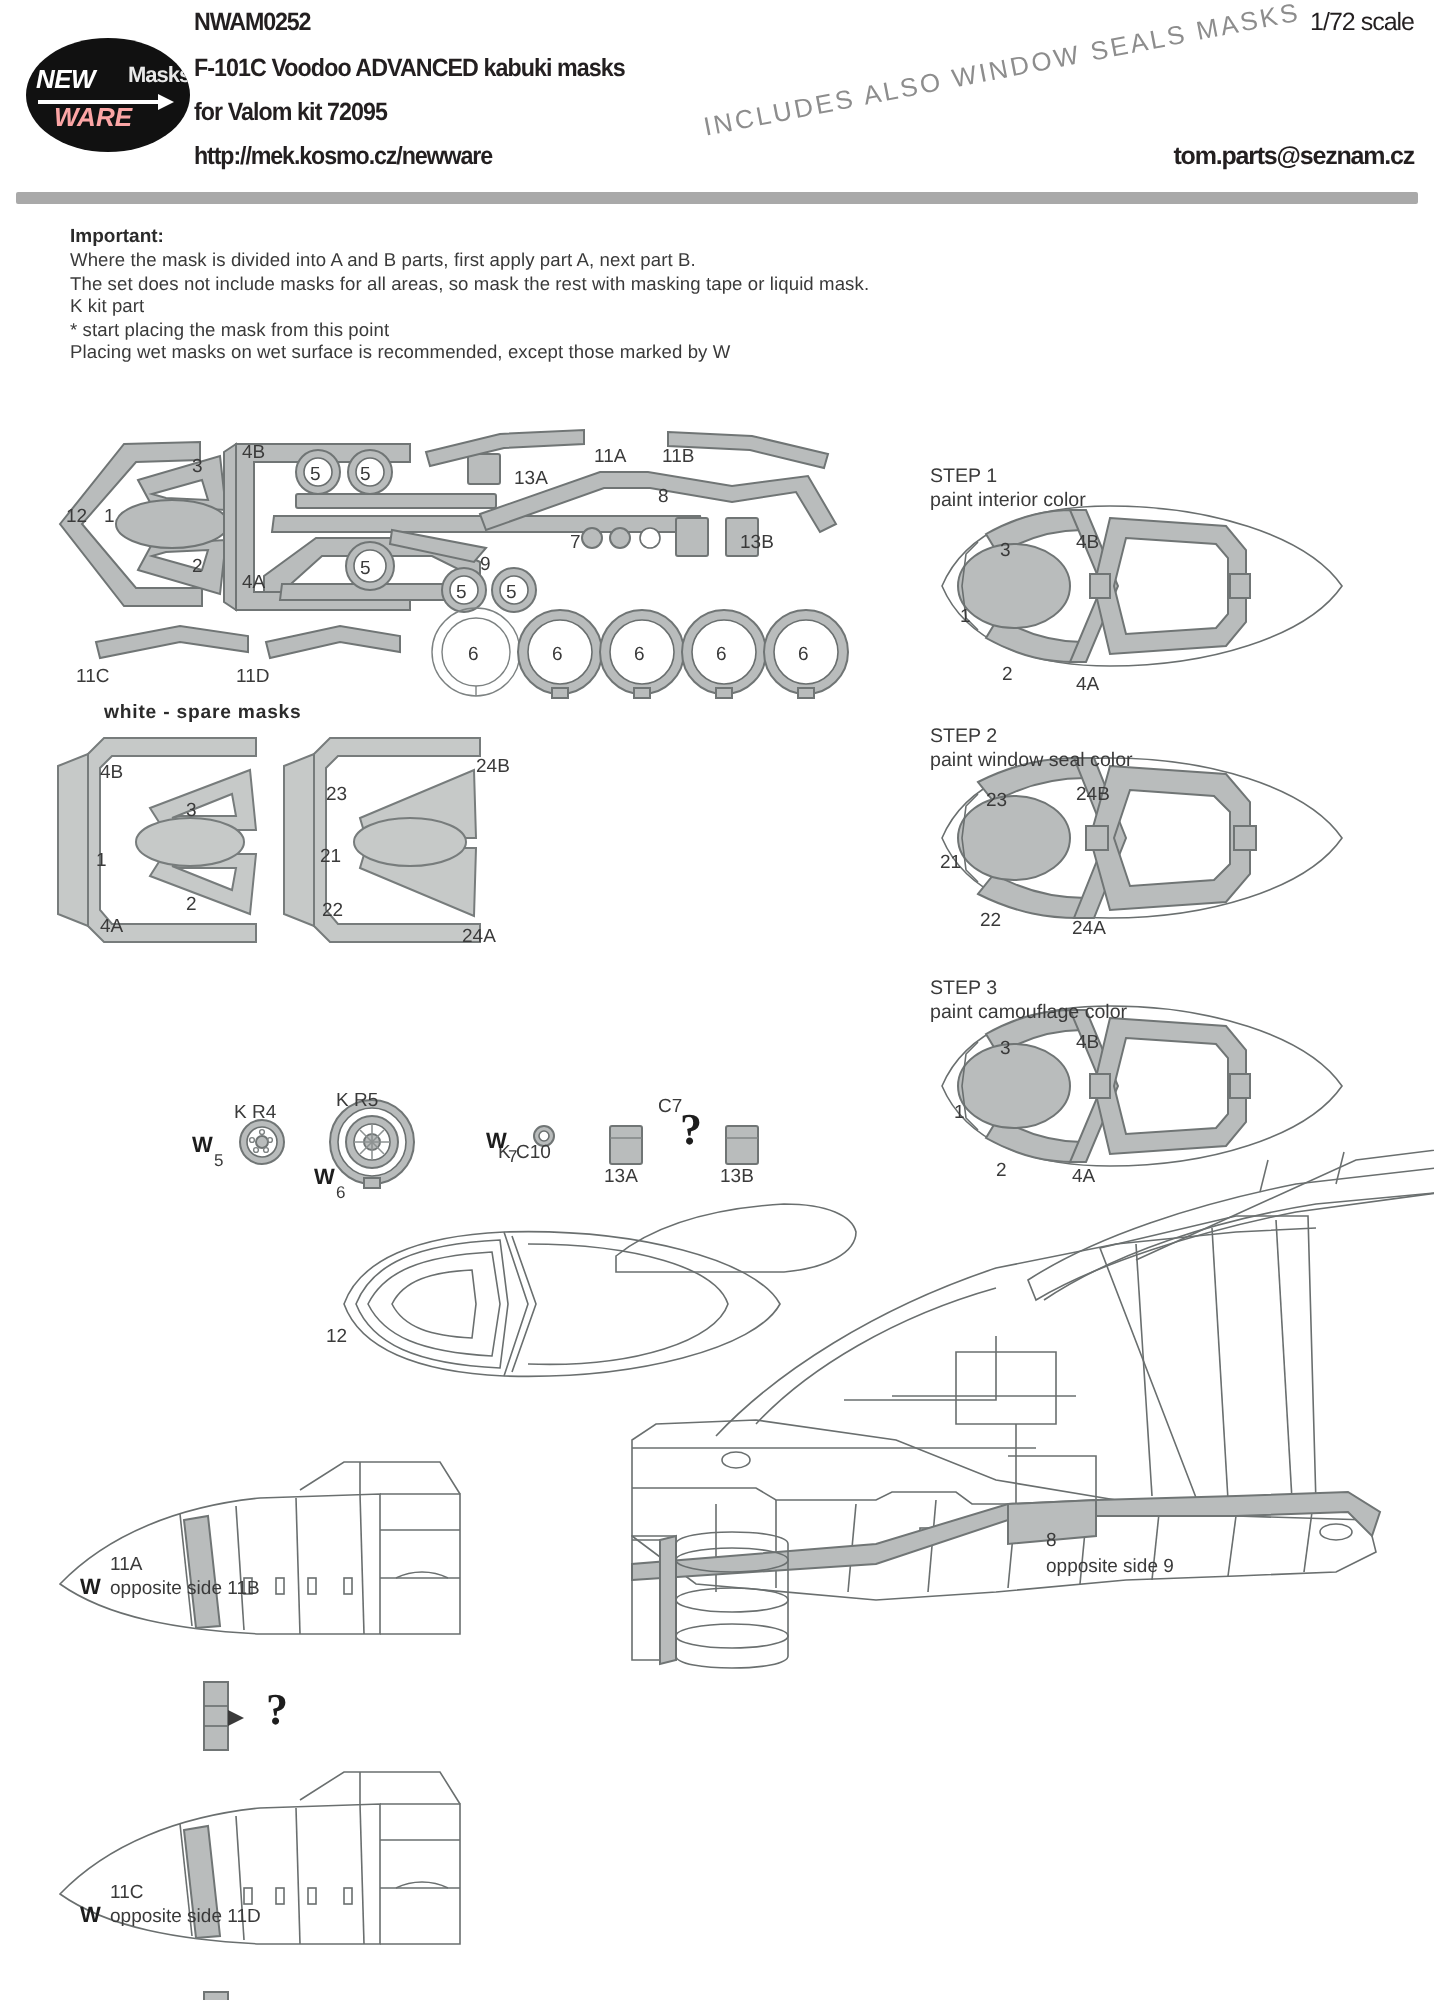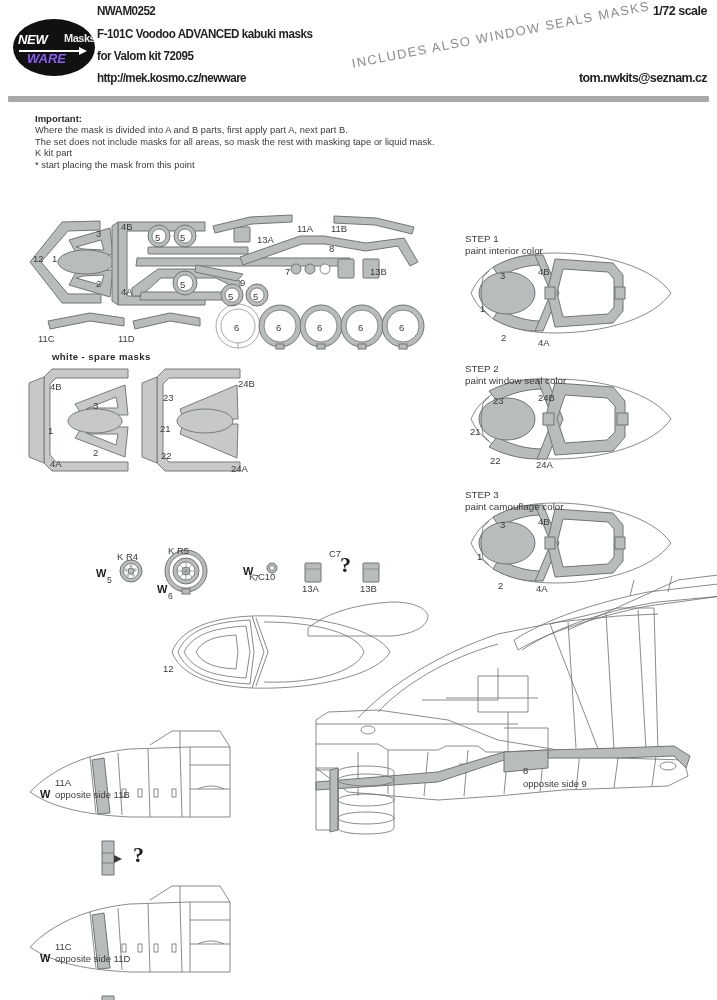--- a/index.html
+++ b/index.html
@@ -54,21 +54,21 @@
     color: #e8e8e8;
     font-family: "Liberation Sans", sans-serif;
     font-weight: bold;
     font-size: 11px;
     letter-spacing: -0.5px;
     padding-left: 11px;
   }
   .logo-ware {
     position: absolute;
     left: 14px; top: 32px;
-    color: #8b5cf6;
+    color: #fca5a5;
     font-family: "Liberation Sans", sans-serif;
     font-weight: bold;
     font-style: italic;
     font-size: 13px;
     letter-spacing: 0px;
   }
   .logo-arrow {
     position: absolute;
     left: 6px; top: 28px;
     width: 68px; height: 8px;
@@ -111,21 +111,21 @@
     font-weight: bold;
     font-size: 12.5px;
     letter-spacing: -0.6px;
     transform: scaleX(0.93);
     transform-origin: left center;
   }
   .hdr-scale {
     position: absolute;
     right: 10px; top: 4px;
     font-family: "Liberation Sans", sans-serif;
-    font-weight: bold;
+    font-weight: normal;
     font-size: 12.5px;
     letter-spacing: -0.5px;
   }
   .hdr-mail {
     position: absolute;
     right: 10px; top: 71px;
     font-family: "Liberation Sans", sans-serif;
     font-weight: bold;
     font-size: 12.5px;
     letter-spacing: -0.6px;
@@ -237,31 +237,32 @@
         <line x1="0" y1="4" x2="60" y2="4" stroke="#ffffff" stroke-width="2"></line>
         <polygon points="60,0 68,4 60,8" fill="#ffffff"></polygon>
       </svg>
     </div>
 
     <div class="hdr-code">NWAM0252</div>
     <div class="hdr-title">F-101C Voodoo ADVANCED kabuki masks</div>
     <div class="hdr-kit">for Valom kit 72095</div>
     <div class="hdr-url">http://mek.kosmo.cz/newware</div>
     <div class="hdr-scale">1/72 scale</div>
-    <div class="hdr-mail">tom.nwkits@seznam.cz</div>
+    <div class="hdr-mail">tom.parts@seznam.cz</div>
     <div class="hdr-stamp">INCLUDES ALSO WINDOW SEALS  MASKS</div>
     <div class="hdr-rule"></div>
   </div>
 
   <div class="notes">
     <div class="notes-title">Important:</div>
     <div class="notes-line">Where the mask is divided into A and B parts, first apply part A, next part B.</div>
     <div class="notes-line">The set does not include masks for all areas, so mask the rest with masking tape or liquid mask.</div>
     <div class="notes-line">K  kit part</div>
     <div class="notes-line">*  start placing the mask from this point</div>
+    <div class="notes-line">Placing wet masks on wet surface is recommended, except those marked by W</div>
   </div>
 
   <svg class="svg-layer" width="717" height="1000" viewBox="0 0 717 1000">
     <defs>
       <style>
         .mk  { fill:#b9bcbc; stroke:#707575; stroke-width:1; }
         .mkw { fill:#c6c9c8; stroke:#777c7c; stroke-width:1; }
         .ln  { fill:none; stroke:#6a6f6f; stroke-width:0.8; }
         .lnt { fill:none; stroke:#7d8282; stroke-width:0.7; }
         .wht { fill:#ffffff; stroke:#6a6f6f; stroke-width:0.8; }

